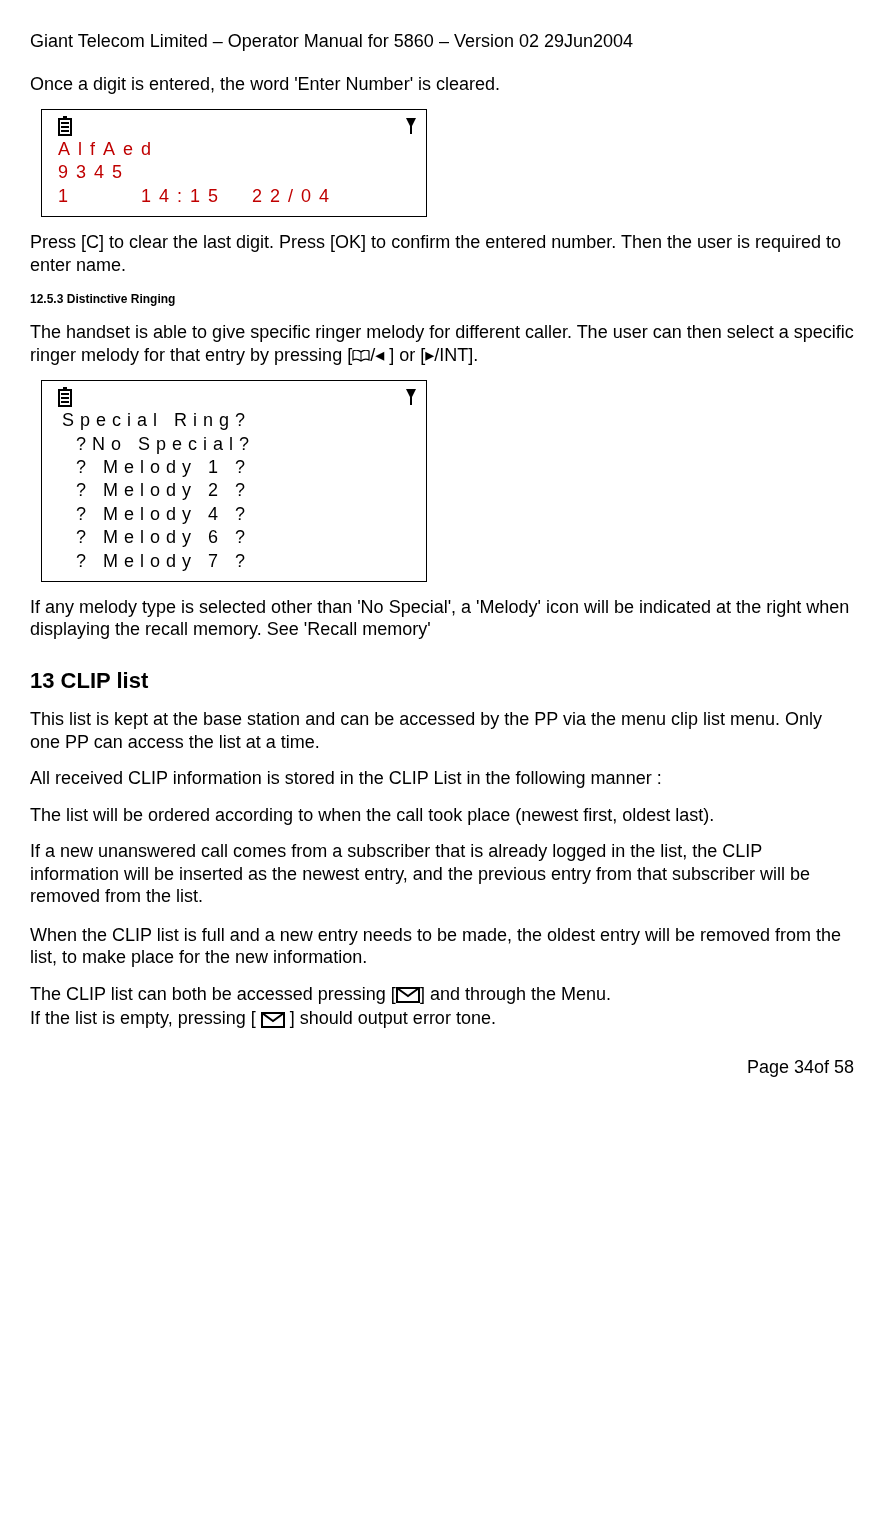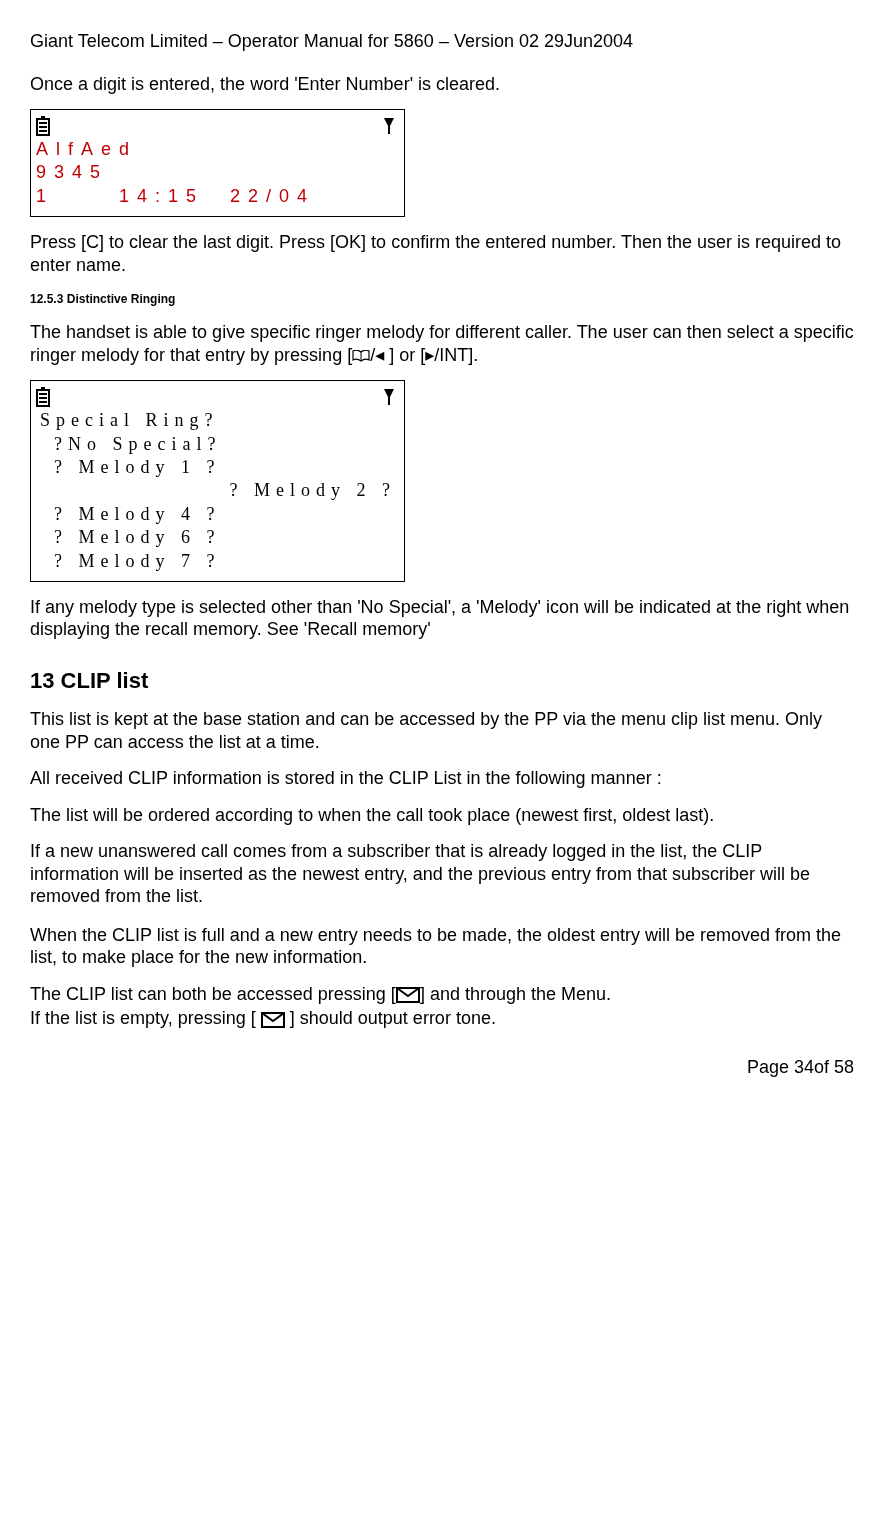--- a/index.html
+++ b/index.html
@@ -15,42 +15,41 @@
   .header {
     font-size: 18px;
     margin-bottom: 20px;
   }
   .para {
     margin: 14px 0;
   }
   .screen-box {
     border: 1.5px solid #000;
     width: 360px;
-    padding: 6px 8px 8px 5px;
-    margin: 12px 0;
+    padding: 6px 8px 8px 16px;
+    margin: 12px 11px;
     font-family: Arial, Helvetica, sans-serif;
   }
   .screen-icons {
     display: flex;
     justify-content: space-between;
     height: 20px;
     margin-bottom: 2px;
   }
   .screen-line {
     font-family: Arial, sans-serif;
     font-size: 18px;
     letter-spacing: 8px;
     white-space: pre;
     color: #c00000;
     line-height: 1.3;
   }
   .screen-line.black {
     color: #000;
     letter-spacing: 6px;
-    font-family: Liberation Serif, serif;
   }
   .screen-box.big {
     width: 360px;
   }
   .screen-box.big .screen-line.black {
     letter-spacing: 6px;
     padding-left: 10px;
   }
   .subhead {
     font-weight: bold;
@@ -131,21 +130,21 @@
     <span>
       <svg width="14" height="20" viewBox="0 0 14 20">
           <path d="M2 2 L12 2 L8 10 L8 18 L6 18 L6 10 Z" fill="#000"></path>
         </svg>
     </span>
   </div>
   <div class="screen-line black" style="padding-left:4px;">Special Ring?</div>
   <div id="screen2-rows">
       <div class="screen-line black" style="padding-left: 18px;">?No Special?</div>
       <div class="screen-line black" style="padding-left: 18px;">? Melody 1 ?</div>
-      <div class="screen-line black" style="padding-left: 18px; text-align: right;">? Melody 2 ?</div>
+      <div class="screen-line black" style="padding-left: 18px;">? Melody 2 ?</div>
       <div class="screen-line black" style="padding-left: 18px;">? Melody 4 ?</div>
       <div class="screen-line black" style="padding-left: 18px;">? Melody 6 ?</div>
       <div class="screen-line black" style="padding-left: 18px;">? Melody 7 ?</div>
     </div>
 </div>
 
 <div class="para">If any melody type is selected other than 'No Special', a 'Melody' icon will be indicated at the right when displaying the recall memory.  See 'Recall memory'</div>
 
 <div class="sec-head">
   <span>13</span>

